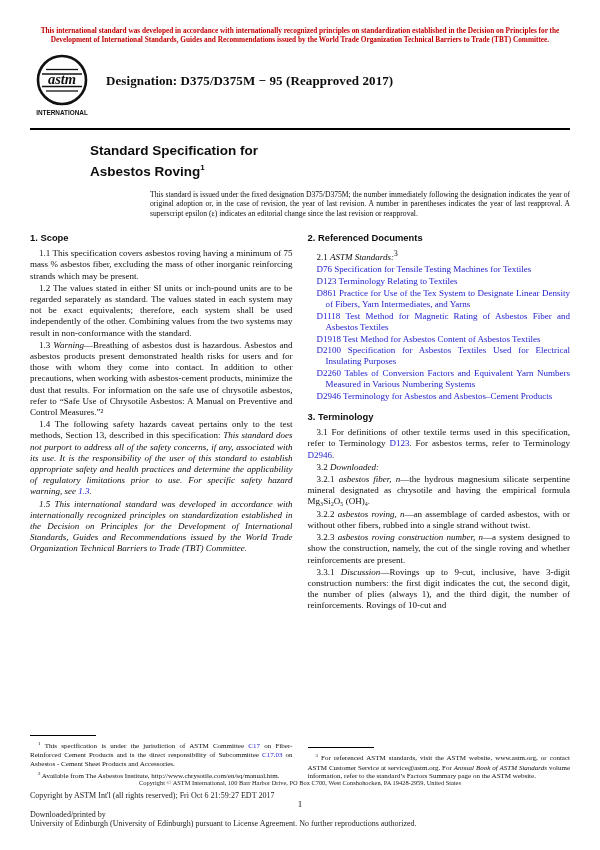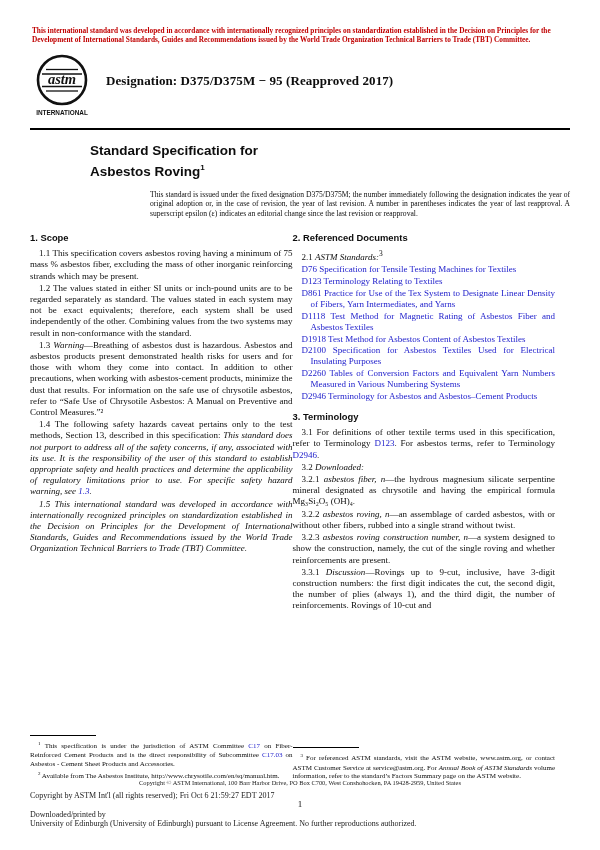--- a/index.html
+++ b/index.html
@@ -1,30 +1,30 @@
 <!DOCTYPE html>
 <html><head>
 <meta charset="utf-8">
 <style>
   html,body{margin:0;padding:0}
   body{width:600px;height:850px;background:#e9e9e9;font-family:"Liberation Serif",serif;color:#0d0d0d}
   .page{position:relative;width:600px;height:850px;box-sizing:border-box;background:#fff;overflow:hidden;padding:26px 30px 0 30px}
 
-  .notice{color:#c00000;font-weight:bold;font-size:7.3px;line-height:9.2px;margin:0 2px 9px 2px}
+  .notice{color:#c00000;font-weight:bold;font-size:7.3px;line-height:9.2px;text-align:center;margin:0 2px 9px 2px}
 
   .header{display:flex;align-items:flex-start;border-bottom:2px solid #000;padding-bottom:7px}
   .logo-wrap{width:60px;flex:0 0 60px;text-align:center;margin-left:2px}
   .designation{font-size:13px;font-weight:bold;margin:20px 0 0 14px;letter-spacing:.1px}
 
   .title-block{margin:13px 0 0 60px}
   .doc-title{font-family:"Liberation Sans",sans-serif;font-weight:bold;font-size:13.5px;line-height:16.5px;margin:0}
   .doc-title sup{font-size:8px}
   .issue-note{font-size:7.6px;line-height:9.4px;text-align:justify;margin:10px 0 0 60px}
 
-  .columns{display:flex;margin-top:12px;height:552px}
+  .columns{display:flex;gap:15px;margin-top:12px;height:552px}
   .col{position:relative;width:262.5px;flex:0 0 262.5px;font-size:9px;line-height:11.2px;text-align:justify}
   .sec-heading{font-family:"Liberation Sans",sans-serif;font-weight:bold;font-size:9.4px;line-height:11px;margin:9px 0 5px 0;text-align:left}
   .sec-heading.first{margin-top:2px}
   .col p{margin:0 0 1px 0;text-indent:9px}
   .it{font-style:italic}
   .bi{font-style:italic;font-weight:normal}
   a{color:#2222cc;text-decoration:none;cursor:pointer}
   .ref-item{display:block;color:#2222cc;padding-left:18px;text-indent:-9px;margin-bottom:.5px}
 
   .fn-area{position:absolute;bottom:0;left:0;right:0;font-size:7px;line-height:8.8px;text-align:justify}

